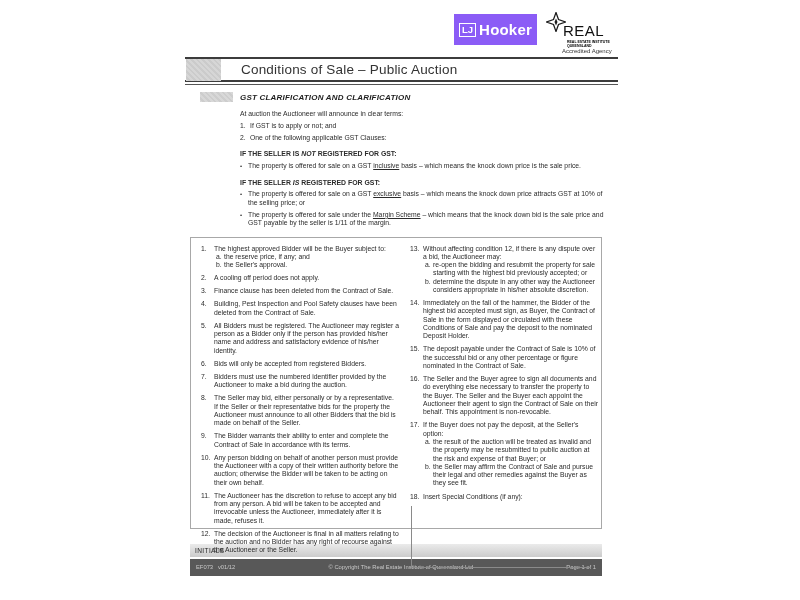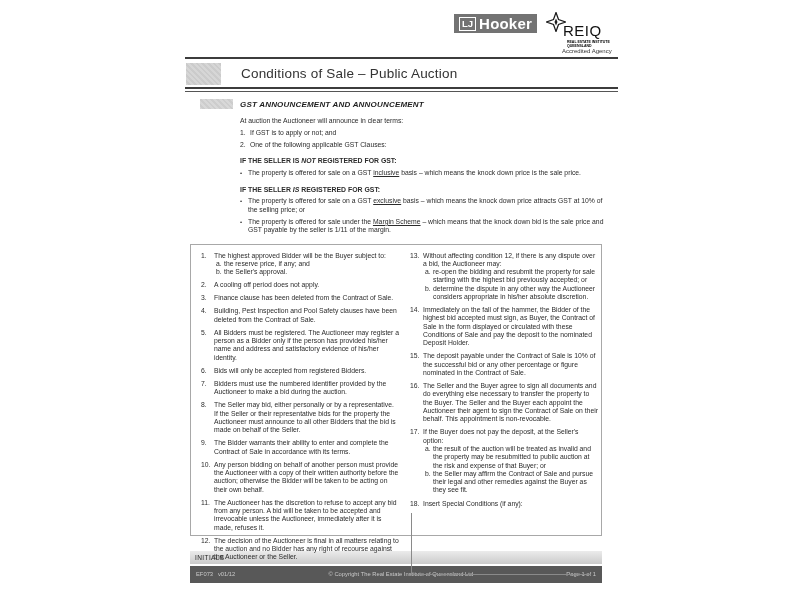--- a/index.html
+++ b/index.html
@@ -2,32 +2,32 @@
 <html><head>
 <meta charset="utf-8">
 <style>
   * { box-sizing: border-box; margin: 0; padding: 0; }
   html,body { width:800px; height:600px; background:#ffffff; overflow:hidden;
               font-family:"Liberation Sans", sans-serif; color:#2b2b2b; }
   .doc { position:absolute; left:185px; top:8px; width:433px; }
 
   
   .logos { position:relative; height:49px; }
-  .ljh { position:absolute; right:81px; top:6px; background:#737373; color:#fff;
-         height:19px; display:flex; align-items:center; padding:0 5px;margin-left:32px; }
+  .ljh { position:absolute; right:81px; top:6px; background:#8b5cf6; color:#fff;
+         height:31px; display:flex; align-items:center; padding:0 5px;margin-left:32px; }
   .ljh .lj { border:1px solid #fff; font-size:9.5px; font-weight:bold; padding:0 2px; margin-right:3px; line-height:12px; }
   .ljh .hooker { font-size:15px; font-weight:bold; letter-spacing:.2px; }
   .reiq { position:absolute; right:0px; top:2px; width:72px; text-align:left; }
   .reiq-star { position:absolute; left:0px; top:2px; }
   .reiq-name { position:absolute; left:17px; top:12px; font-size:15px; letter-spacing:.5px; color:#111; }
   .reiq-tag { position:absolute; left:21px; top:30px; font-size:3.5px; font-weight:bold; color:#000; line-height:4px; }
   .reiq-acc { position:absolute; left:16px; top:38px; font-size:6px; color:#333; white-space:nowrap; }
 
   
-  .titlebar { border-top:2px solid #3c3c3c; height:30px; display:flex; align-items:center; }
+  .titlebar { border-top:2px solid #3c3c3c; height:23px; display:flex; align-items:center; }
   .title-box { width:35px; height:22px; margin-left:1px; margin-top:1px;
                background:repeating-linear-gradient(45deg,#d6d6d6 0 2px,#cbcbcb 2px 4px); }
   .page-title { margin-left:20px; font-size:13.5px; color:#333; letter-spacing:.2px; }
   .rule-a { height:1.5px; background:#3c3c3c; }
   .rule-gap { height:2.5px; }
   .rule-b { height:1px; background:#555; }
 
   
   .sec-head { display:flex; align-items:center; }
   .sec-box { width:33px; height:10px; margin-left:15px;
@@ -78,40 +78,40 @@
       <span class="lj">LJ</span>
       <span class="hooker">Hooker</span>
     </div>
     <div class="reiq" style="height:49px;">
       <span class="reiq-star">
         <svg width="20" height="20" viewBox="0 0 40 40">
           <path d="M20 1 L25 15 L39 20 L25 25 L20 39 L15 25 L1 20 L15 15 Z" fill="#ffffff" stroke="#1a1a1a" stroke-width="2.5"></path>
           <path d="M20 13 L23 20 L20 27 L17 20 Z" fill="#1a1a1a"></path>
         </svg>
       </span>
-      <span class="reiq-name">REIQ</span>
+      <span class="reiq-name">REAL</span>
       <span class="reiq-tag">
         <span>REAL ESTATE INSTITUTE</span><br>
         <span>QUEENSLAND</span>
       </span>
       <span class="reiq-acc">Accredited Agency</span>
     </div>
   </div>
 
   <div class="titlebar">
     <div class="title-box"></div>
     <div class="page-title">Conditions of Sale – Public Auction</div>
   </div>
   <div class="rule-a"></div>
   <div class="rule-gap"></div>
   <div class="rule-b"></div>
 
   <div class="sec-head" style="margin-top:7px;">
     <div class="sec-box"></div>
-    <div class="sec-title">GST ANNOUNCEMENT AND ANNOUNCEMENT</div>
+    <div class="sec-title">GST CLARIFICATION AND CLARIFICATION</div>
   </div>
 
   <div class="gst-body">
     <div class="gst-intro">At auction the Auctioneer will announce in clear terms:</div>
 
     <div class="gnum">
       <span class="n">1.</span>
       <span>If GST is to apply or not; and</span>
     </div>
     <div class="gnum">

